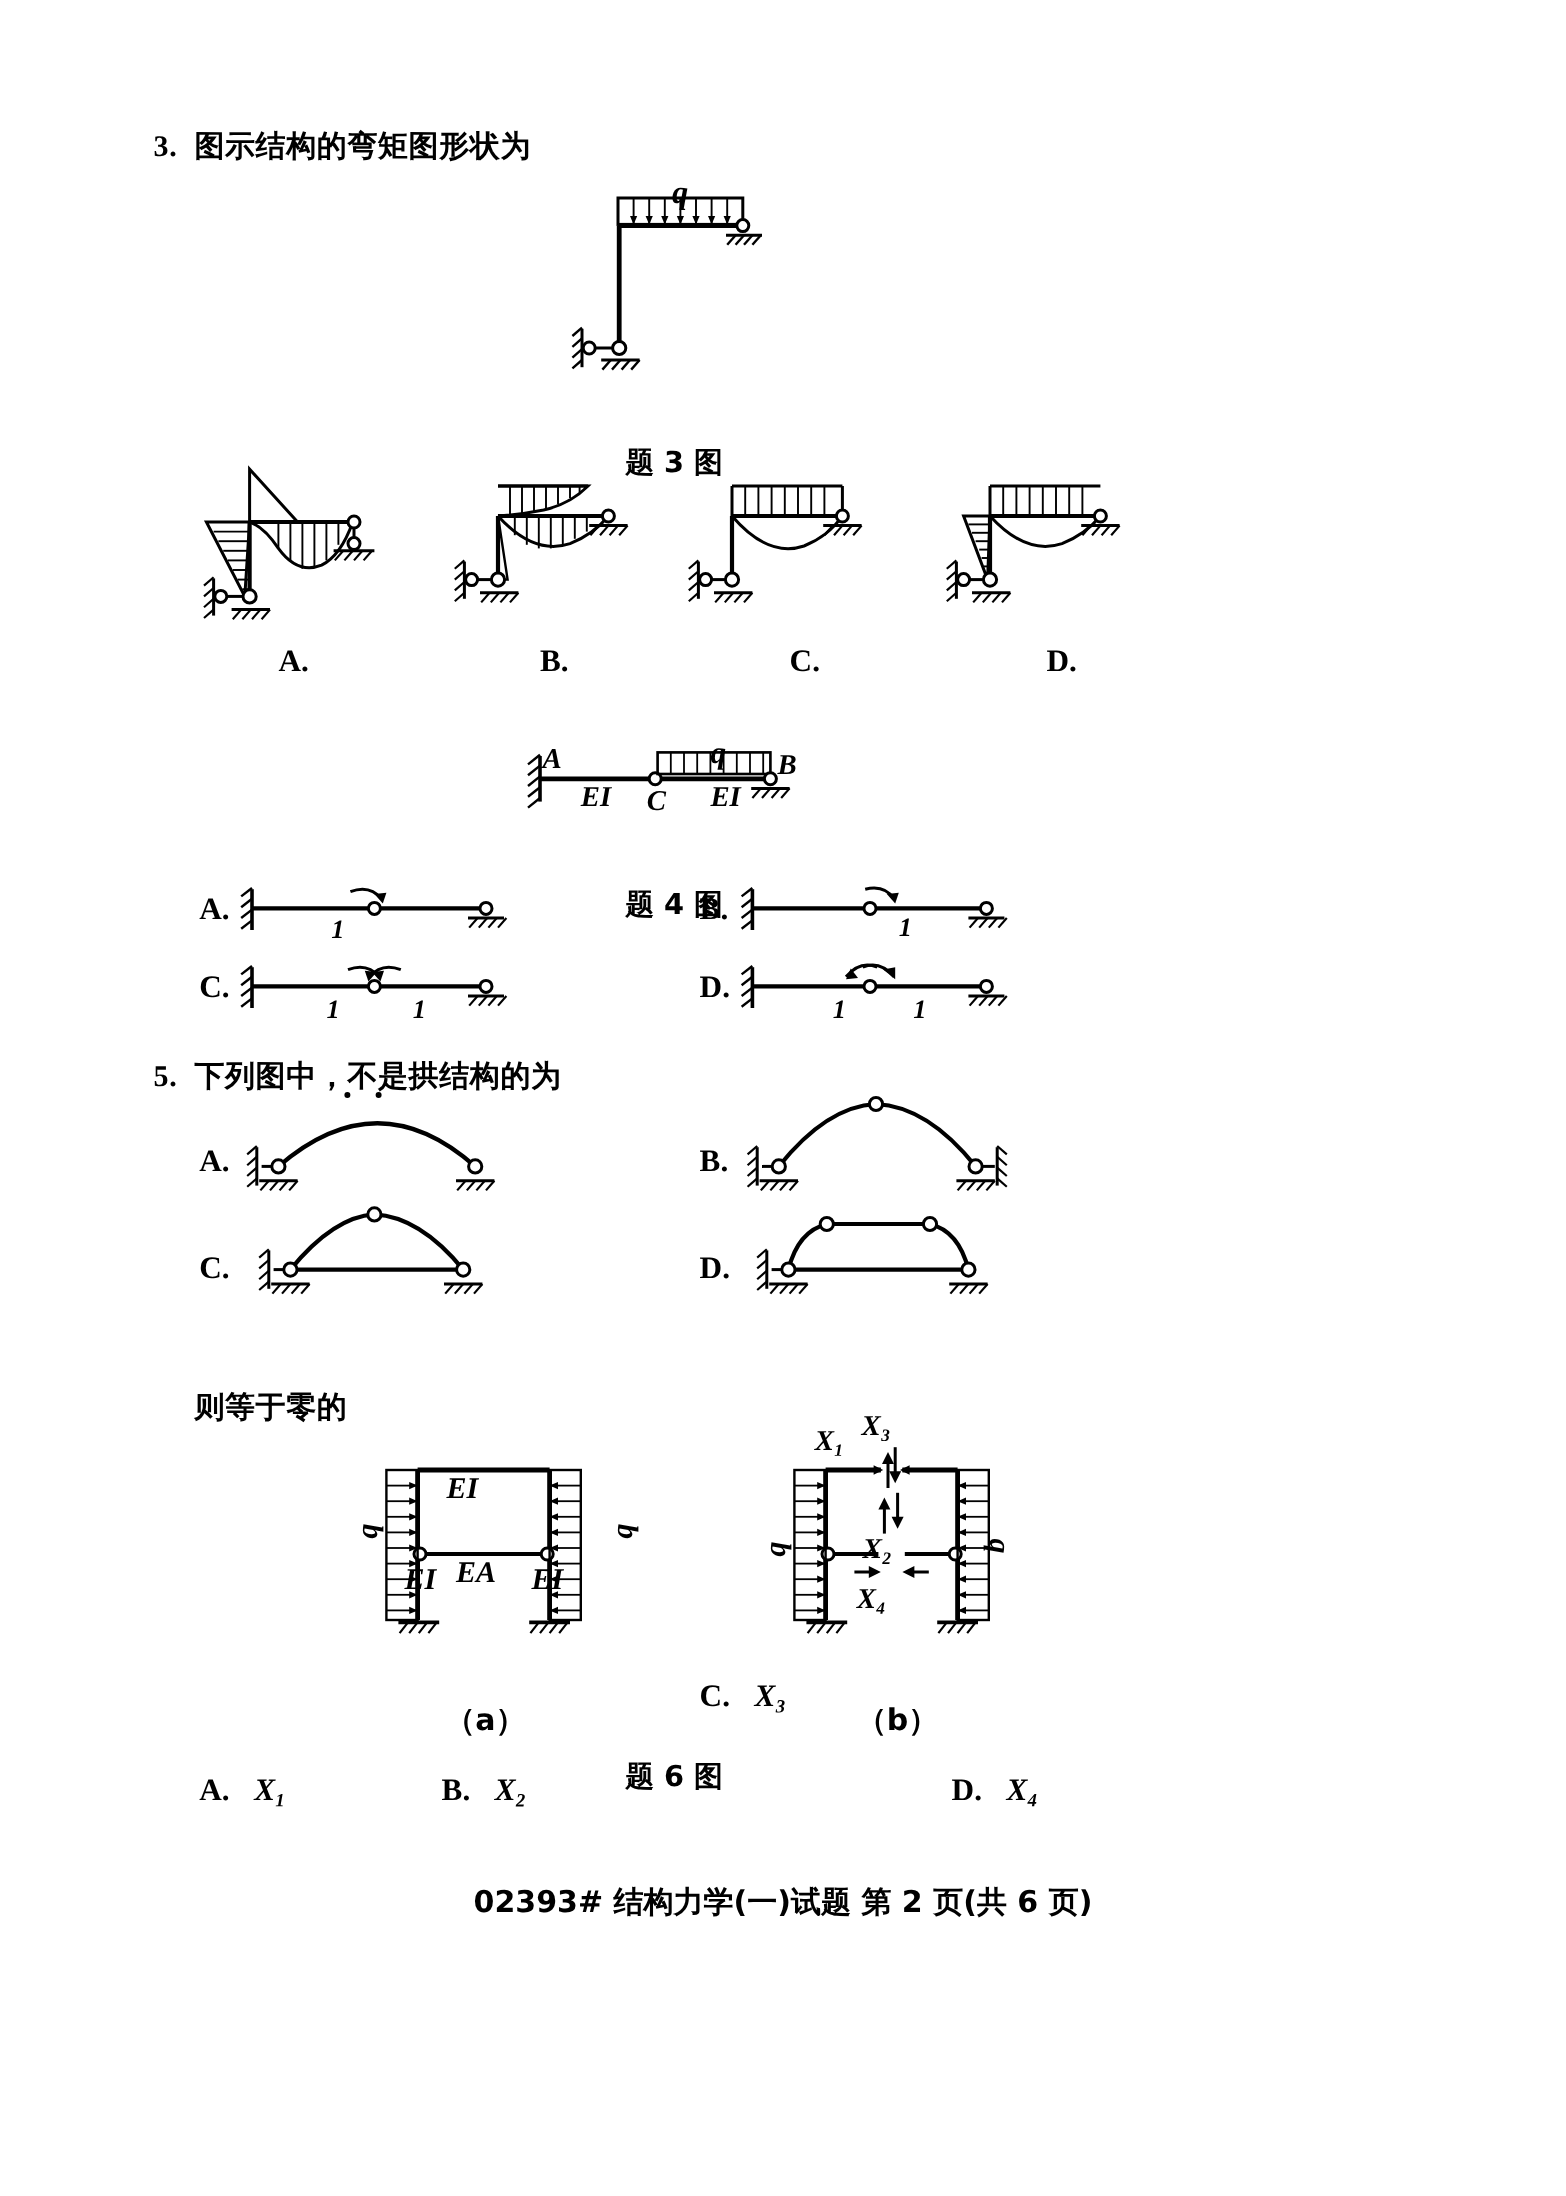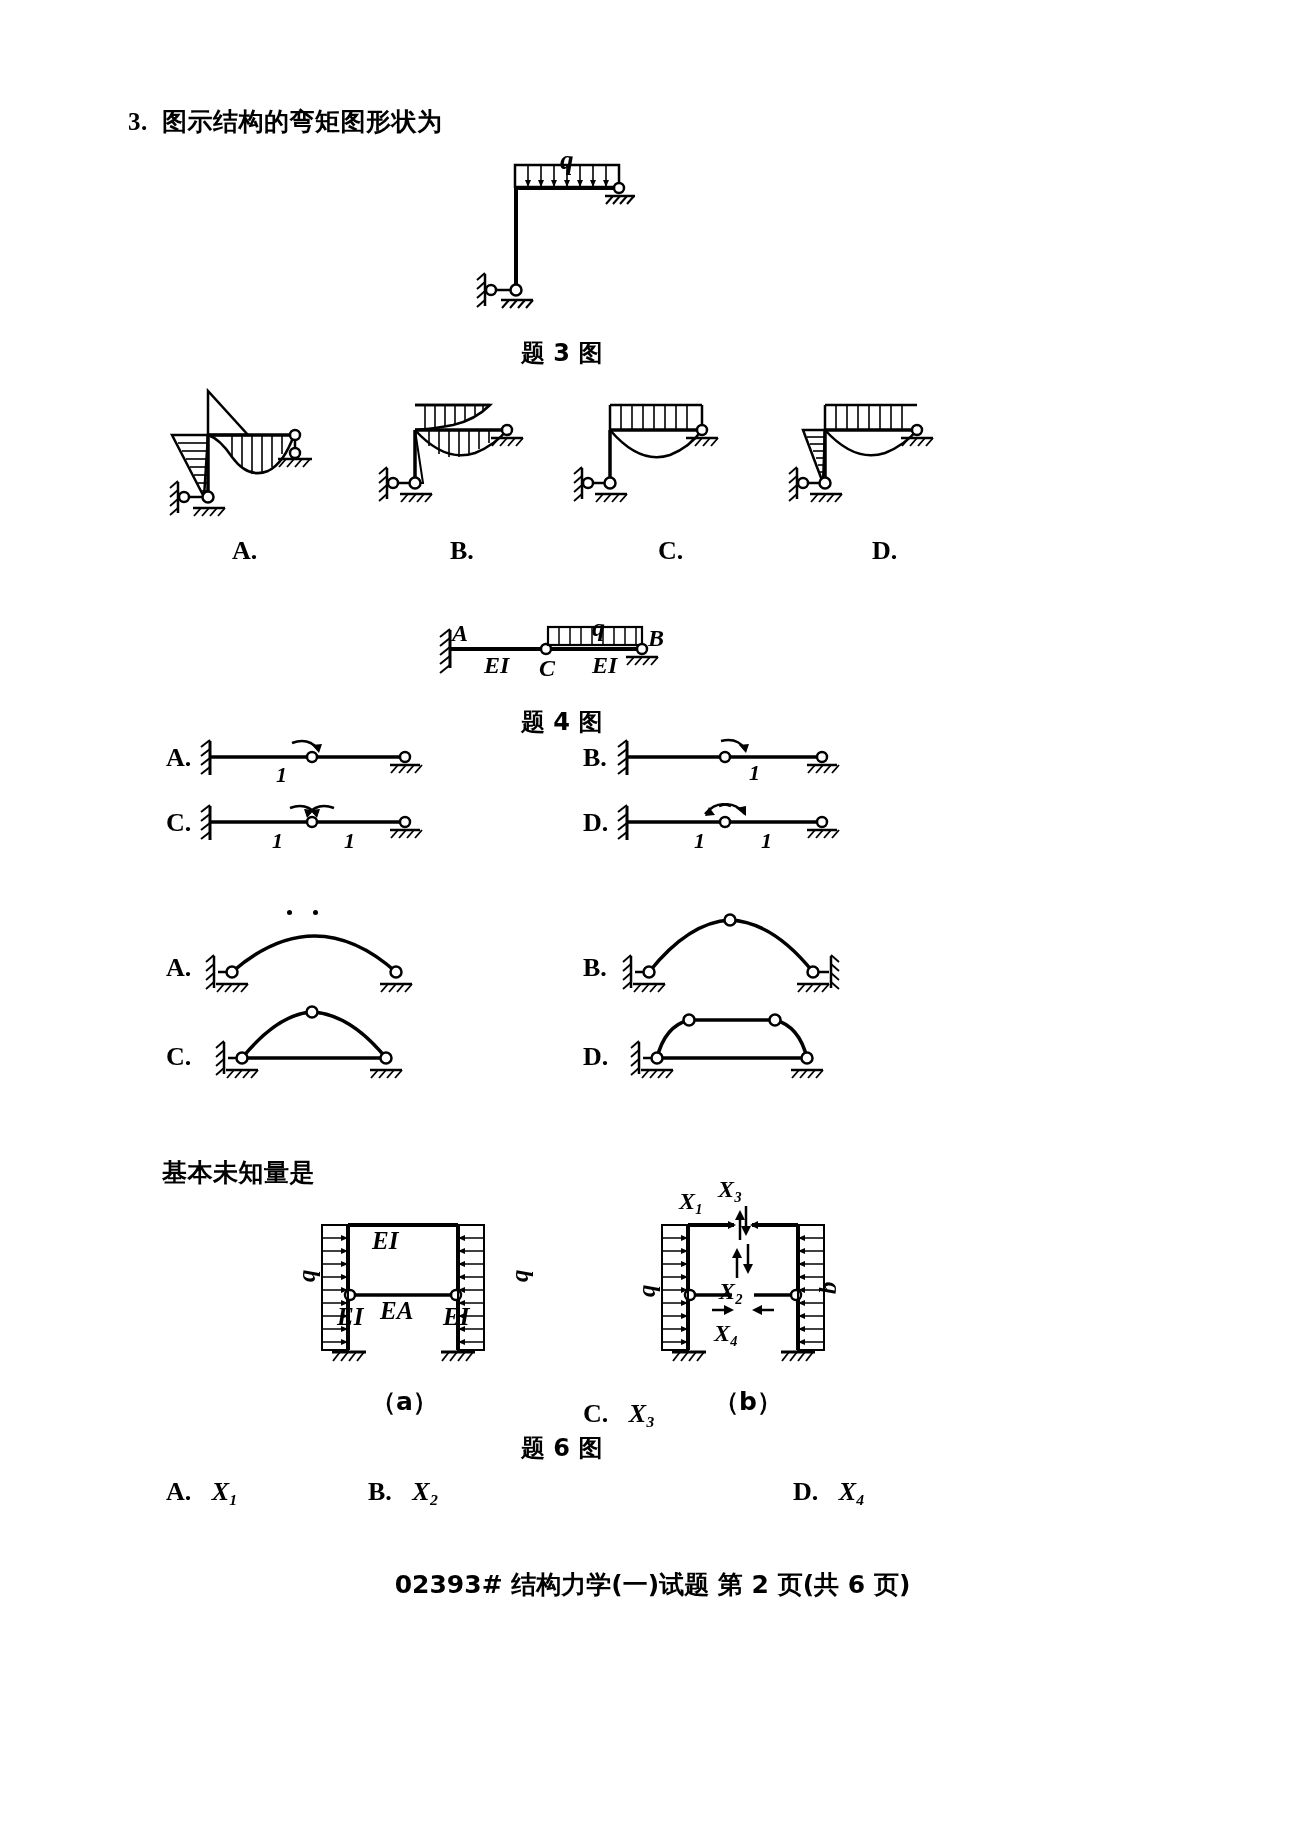--- a/index.html
+++ b/index.html
@@ -18,20 +18,21 @@
     letter-spacing:0.5px;
     white-space:nowrap;
     font-family:"DejaVu Sans",sans-serif;
     font-weight:600;
   }
   .qnum{display:inline-block;width:34px;font-family:"Liberation Serif",serif;font-weight:700;}
   .ital{font-family:"Liberation Serif",serif;font-style:italic;font-weight:700;}
   .figcap{
     position:absolute;font-size:24px;font-family:"DejaVu Sans",sans-serif;font-weight:600;
     white-space:nowrap;
+    margin-top:32px;
   }
   .optlabel{
     position:absolute;font-size:26px;font-family:"Liberation Serif",serif;font-weight:700;
     white-space:nowrap;
   }
   .footer{
     position:absolute;left:0;width:1305px;text-align:center;
     font-size:25px;font-family:"DejaVu Sans",sans-serif;font-weight:600;
     white-space:nowrap;
   }
@@ -469,20 +470,23 @@
     <g stroke="#000" stroke-width="1.8">
       <line x1="191" y1="38" x2="198" y2="30"></line>
       <line x1="199" y1="38" x2="206" y2="30"></line>
       <line x1="207" y1="38" x2="214" y2="30"></line>
       <line x1="215" y1="38" x2="222" y2="30"></line>
     </g>
   </svg>
   <div class="mlabel" style="left:694px;top:828px;font-size:22px;">1</div>
   <div class="mlabel" style="left:761px;top:828px;font-size:22px;">1</div>
 
+  <div class="qline" style="left:128px;top:880px;">
+    <span class="qnum">5.</span><span>下列图中，不是拱结构的为</span>
+  </div>
   <div class="emph" style="left:287px;top:910px;"></div>
   <div class="emph" style="left:313px;top:910px;"></div>
 
   <div class="optlabel" style="left:166px;top:953px;">A.</div>
   <svg style="left:200px;top:910px;" width="240" height="120" viewBox="0 0 240 120">
 
     <path d="M 32 62 Q 115 -10 196 62" fill="none" stroke="#000" stroke-width="3.5"></path>
 
     <circle cx="32" cy="62" r="5.5" fill="#fff" stroke="#000" stroke-width="2.5"></circle>
     <line x1="14" y1="46" x2="14" y2="78" stroke="#000" stroke-width="2.5"></line>
@@ -620,21 +624,21 @@
     <line x1="174" y1="70" x2="206" y2="70" stroke="#000" stroke-width="2.5"></line>
     <g stroke="#000" stroke-width="1.8">
       <line x1="175" y1="78" x2="182" y2="70"></line>
       <line x1="183" y1="78" x2="190" y2="70"></line>
       <line x1="191" y1="78" x2="198" y2="70"></line>
       <line x1="199" y1="78" x2="206" y2="70"></line>
     </g>
   </svg>
 
   <div class="qline" style="left:162px;top:1156px;">
-    <span>基本未知量是</span>
+    <span>则等于零的</span>
   </div>
 
   <svg style="left:290px;top:1215px;" width="230" height="160" viewBox="0 0 230 160">
 
     <line x1="58" y1="10" x2="58" y2="135" stroke="#000" stroke-width="4"></line>
 
     <line x1="168" y1="10" x2="168" y2="135" stroke="#000" stroke-width="4"></line>
 
     <line x1="58" y1="10" x2="168" y2="10" stroke="#000" stroke-width="4"></line>
 

